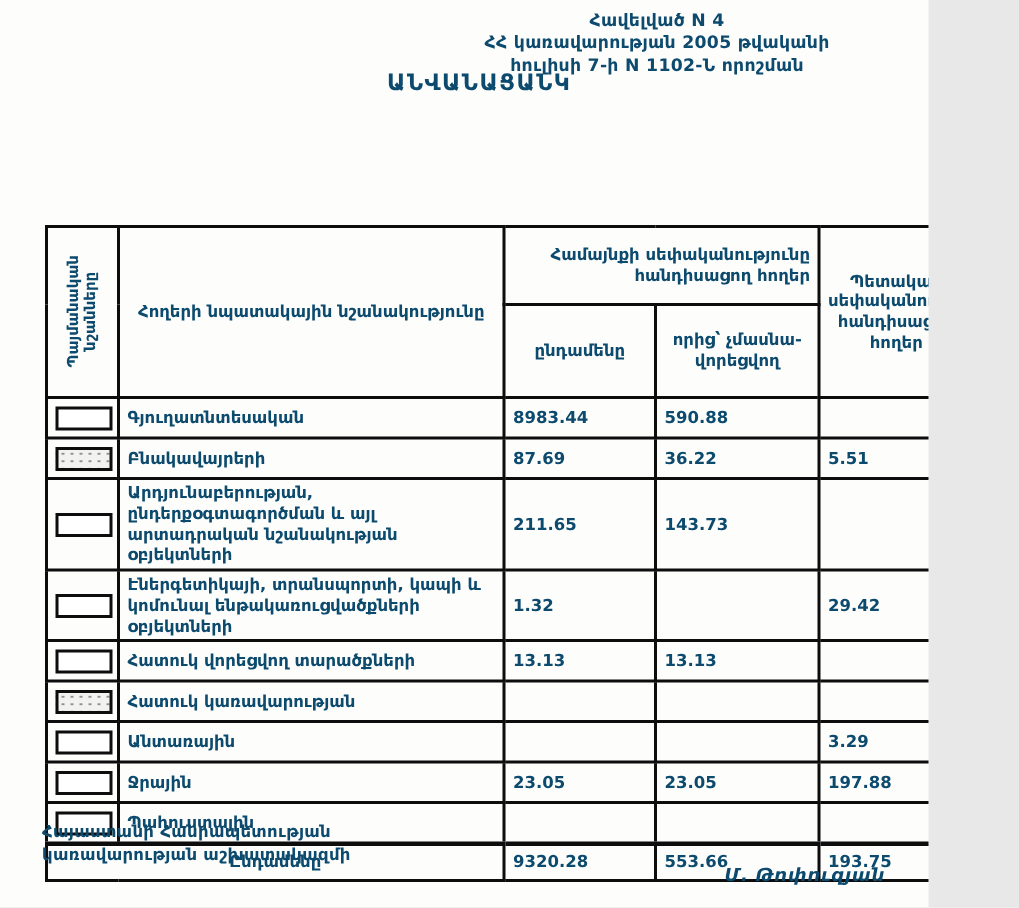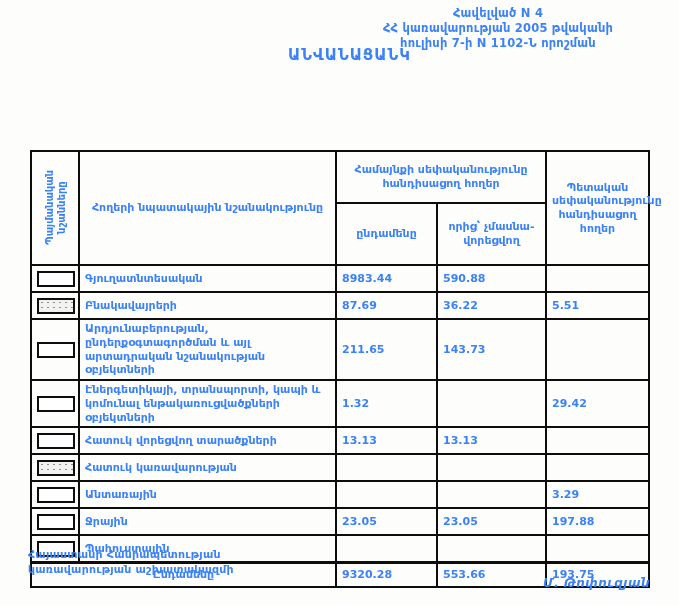--- a/index.html
+++ b/index.html
@@ -1,22 +1,22 @@
 <!DOCTYPE html>
 <html><head>
 <meta charset="utf-8">
 <style>
   * { box-sizing: border-box; margin: 0; padding: 0; }
   html, body { background: #e8e8e8; }
   body { font-family: "DejaVu Sans", sans-serif; }
   #page {
     position: relative;
-    width: 679px; height: 605px;
+    width: 619px; height: 605px;
     background: #fdfdfc;
-    color: #3b82f6;
+    color: #0c4a6e;
     overflow: hidden;
     font-weight: bold;
   }
   
   .annex {
     position: absolute;
     top: 6px; right: 16px;
     width: 330px;
     text-align: center;
     font-size: 11.5px;
@@ -68,21 +68,21 @@
     transform: rotate(180deg);
     white-space: normal;
     font-size: 10px;
     line-height: 1.15;
     margin: 0 auto;
     height: 104px;
     display: block;
     text-align: center;
   }
   th.h-name { font-size: 11.5px; }
-  th.h-group { height: 52px; font-size: 11.5px; }
+  th.h-group { height: 52px; font-size: 11.5px; text-align: right; }
   th.h-sub { height: 62px; font-size: 11px; }
   th.h-state { font-size: 11px; }
   td.cell-num { font-size: 12px; }
   td.cell-label { font-size: 11px; padding-left: 7px; }
   td.cell-sym { text-align: center; }
   .swatch {
     width: 38px; height: 16px;
     border: 2px solid #0d0d0d;
     margin: 0 auto;
     background: #fff;

